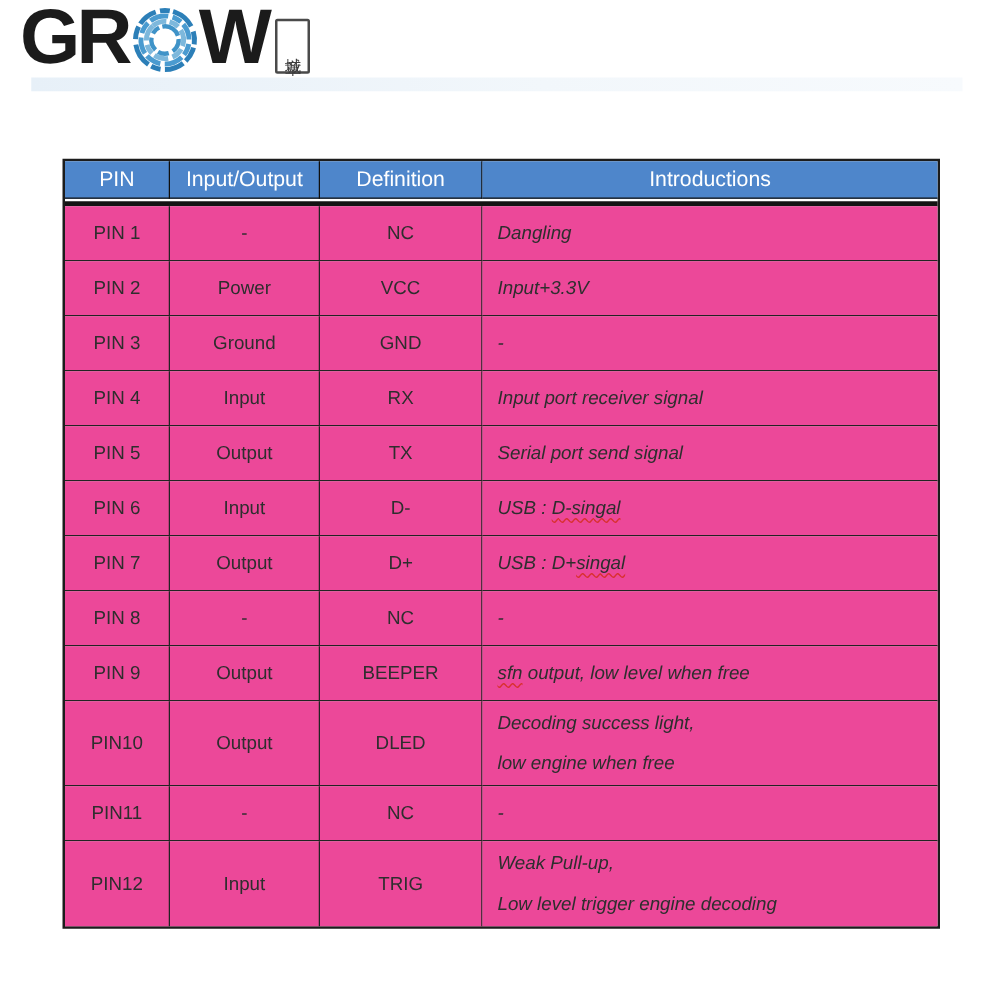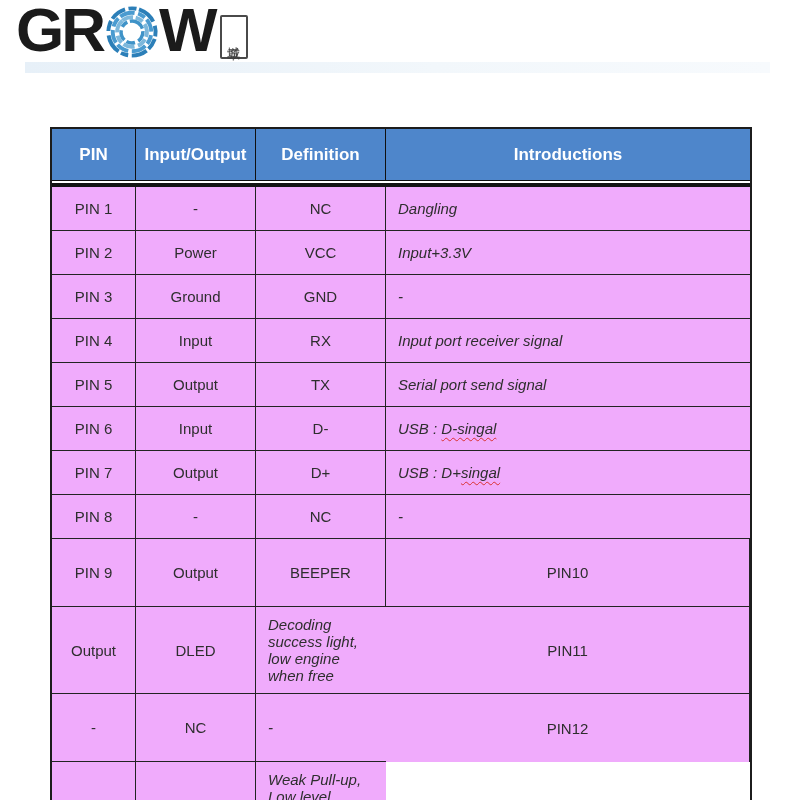--- a/index.html
+++ b/index.html
@@ -37,33 +37,33 @@
     position:absolute;left:50px;top:127px;width:702px;
     border:2px solid var(--border);background:#ffffff;
     box-sizing:border-box;
   }
   .thead,.tbody{
     display:grid;
     grid-template-columns:84px 120px 130px 1fr;
   }
   .hcell{
     background:var(--header-bg);
-    color:#ffffff;font-size:17px;font-weight:bold;
-    height:52px;display:flex;align-items:center;justify-content:center;
+    color:#ffffff;font-size:17px;font-weight:normal;
+    height:30px;display:flex;align-items:center;justify-content:center;
     border-right:1px solid #101010;border-bottom:1px solid #101010;
     box-sizing:border-box;
   }
   .hcell:last-child{border-right:none;}
   .divider{height:4px;background:#131313;border-top:2px solid #ffffff;}
   .cell{
     min-height:44px;box-sizing:border-box;
     display:flex;align-items:center;justify-content:center;
     font-size:15px;color:var(--text);
     border-right:1px solid #232323;border-bottom:1px solid #232323;
-    background:#f0abfc;text-align:center;
+    background:#ec4899;text-align:center;
   }
   .cell.c-intro{
     justify-content:flex-start;text-align:left;padding:6px 10px 6px 12px;
     flex-direction:column;align-items:flex-start;
   }
   .cell.c-intro .iline{display:block;font-style:italic;}
   .cell.c-intro.multi{justify-content:space-between;padding-top:9px;padding-bottom:9px;}
   .cell.c-intro.single{justify-content:center;}
   .cell.c-intro:last-of-type{border-right:none;}
   .cell.col4{border-right:none;}
@@ -150,20 +150,23 @@
       </div>
       <div class="cell c-pin">PIN 8</div>
       <div class="cell c-io">-</div>
       <div class="cell c-def">NC</div>
       <div class="cell c-intro col4 single">
         <span class="iline"><span>-</span></span>
       </div>
       <div class="cell c-pin">PIN 9</div>
       <div class="cell c-io">Output</div>
       <div class="cell c-def">BEEPER</div>
+      <div class="cell c-intro col4 single">
+        <span class="iline"><span class="err">sfn</span><span> output, low level when free</span></span>
+      </div>
       <div class="cell c-pin tall">PIN10</div>
       <div class="cell c-io tall">Output</div>
       <div class="cell c-def tall">DLED</div>
       <div class="cell c-intro col4 multi tall">
         <span class="iline"><span>Decoding success light,</span></span>
         <span class="iline"><span>low engine when free</span></span>
       </div>
       <div class="cell c-pin">PIN11</div>
       <div class="cell c-io">-</div>
       <div class="cell c-def">NC</div>

